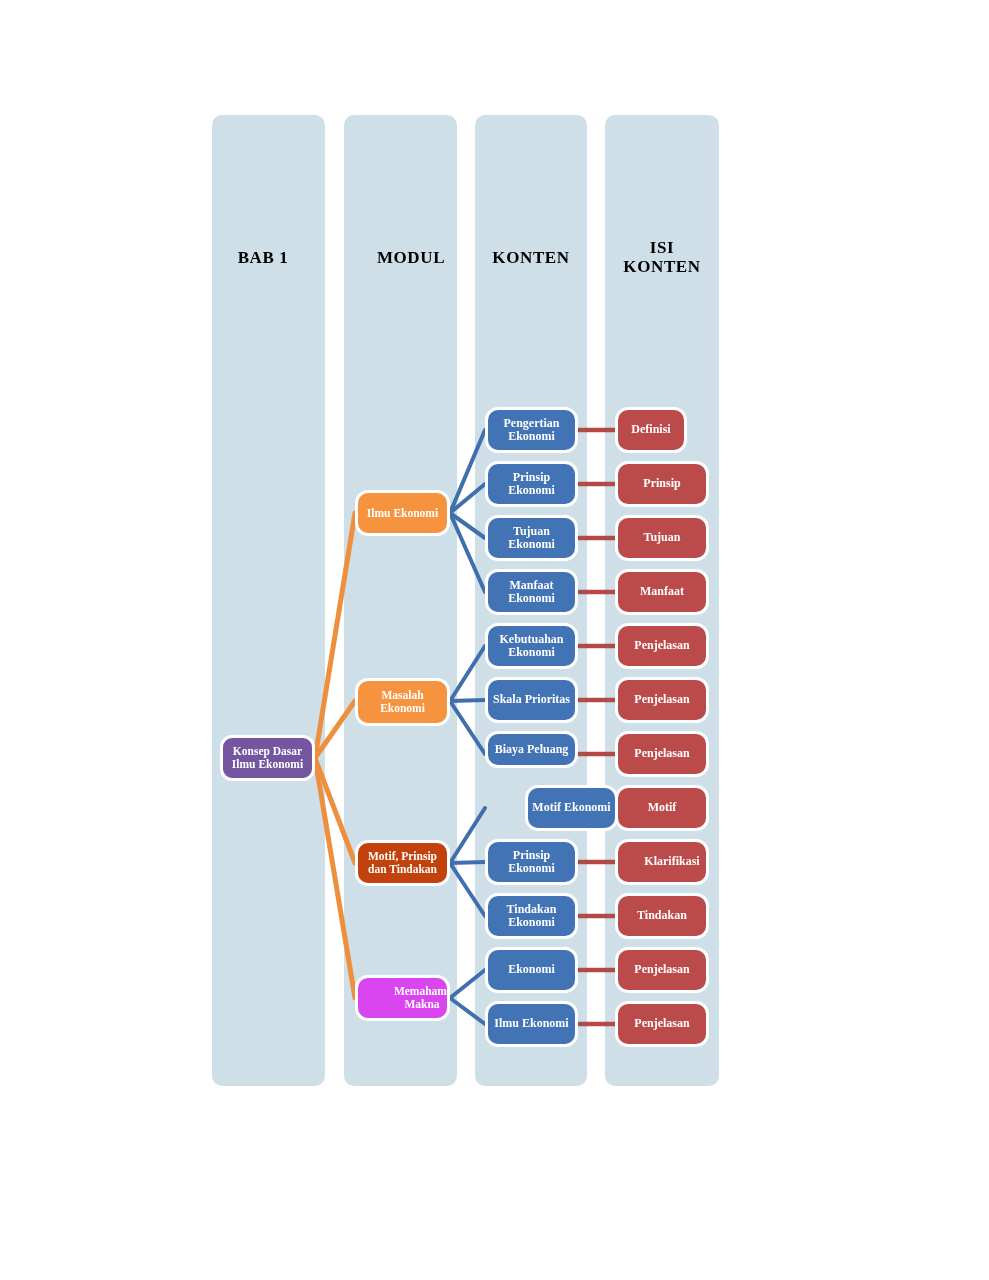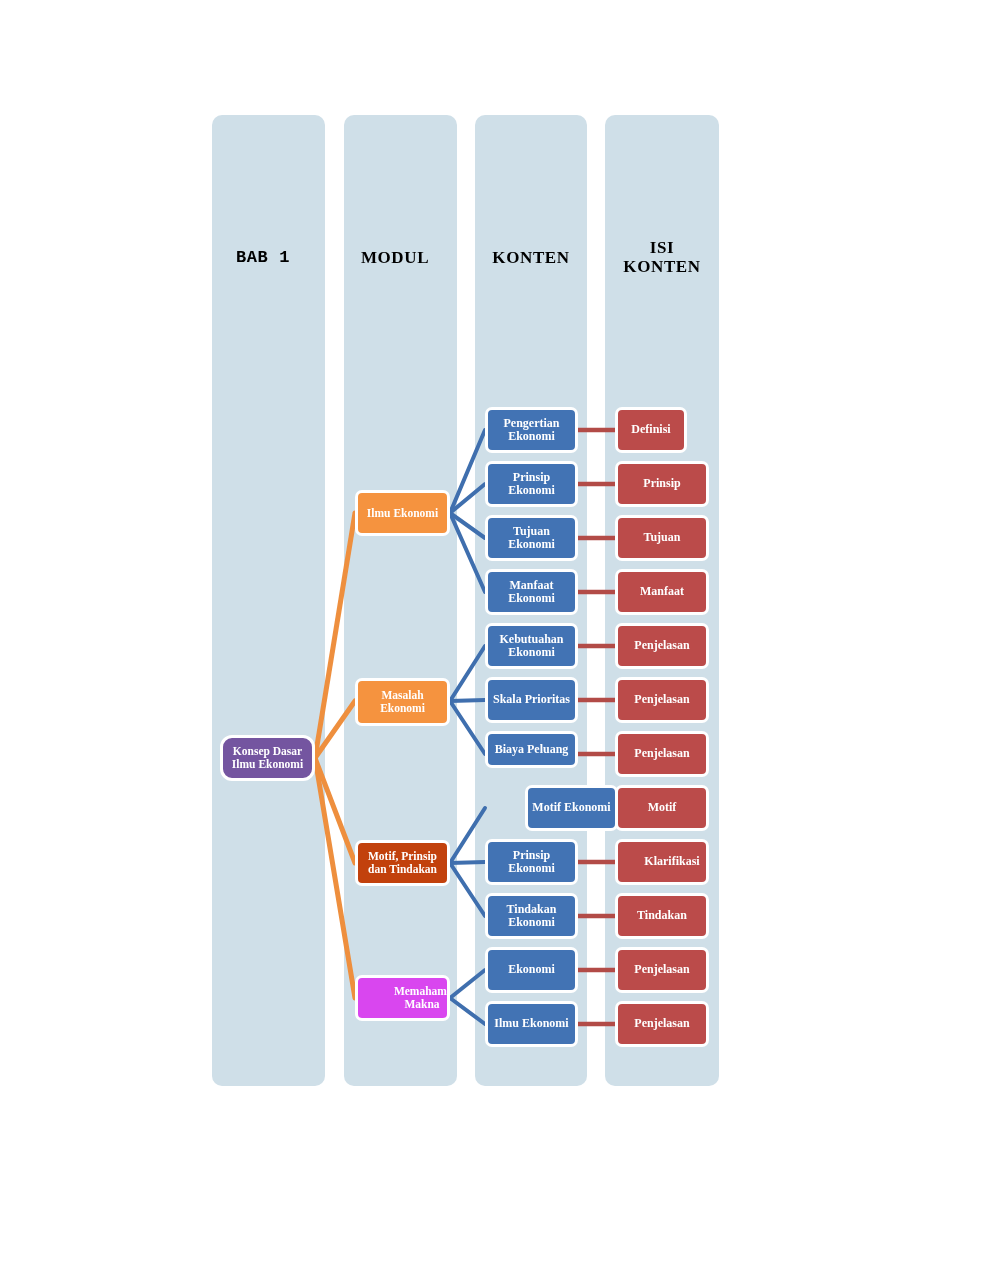--- a/index.html
+++ b/index.html
@@ -43,21 +43,21 @@
 
   
   .node {
     position: absolute;
     display: flex;
     align-items: center;
     justify-content: center;
     text-align: center;
     color: #ffffff;
     font-weight: bold;
-    border-radius: 7px;
+    border-radius: 13px;
     border: 3px solid #ffffff;
     line-height: 1.12;
     white-space: pre-line;
   }
   .node-root {
     background: #7455a0;
     font-size: 11.5px;
     border-radius: 12px;
   }
   .node-module {
@@ -73,23 +73,23 @@
     font-size: 12px;
   }
 </style>
 </head>
 <body>
 
 <div id="canvas">
 
   <div id="columns-layer">
       <div class="column" style="left: 212px; top: 115px; width: 113px; height: 971px; background: rgb(207, 223, 232);"></div>
-      <div class="col-header" style="left: 212px; width: 102px; right: auto; white-space: pre-line; top: 248px; font-family: Liberation Mono, monospace;">BAB 1</div>
+      <div class="col-header" style="left: 212px; width: 102px; right: auto; white-space: pre-line; top: 248px;">BAB 1</div>
       <div class="column" style="left: 344px; top: 115px; width: 113px; height: 971px; background: rgb(207, 223, 232);"></div>
-      <div class="col-header" style="left: 344px; width: 102px; right: auto; white-space: pre-line; top: 248px;">MODUL</div>
+      <div class="col-header" style="left: 360px; width: 102px; right: auto; white-space: pre-line; top: 248px;">MODUL</div>
       <div class="column" style="left: 475px; top: 115px; width: 112px; height: 971px; background: rgb(207, 223, 232);"></div>
       <div class="col-header" style="left: 475px; width: 112px; right: auto; white-space: pre-line; top: 248px;">KONTEN</div>
       <div class="column" style="left: 605px; top: 115px; width: 114px; height: 971px; background: rgb(207, 223, 232);"></div>
       <div class="col-header" style="left: 605px; width: 114px; right: auto; white-space: pre-line; top: 238px;">ISI
 KONTEN</div>
     </div>
 
   <svg id="links" viewBox="0 0 989 1280" xmlns="http://www.w3.org/2000/svg">
       <line x1="315" y1="758" x2="355" y2="513" stroke="#ee8f3e" stroke-width="5" stroke-linecap="round"></line>
       <line x1="315" y1="758" x2="355" y2="701" stroke="#ee8f3e" stroke-width="5" stroke-linecap="round"></line>

